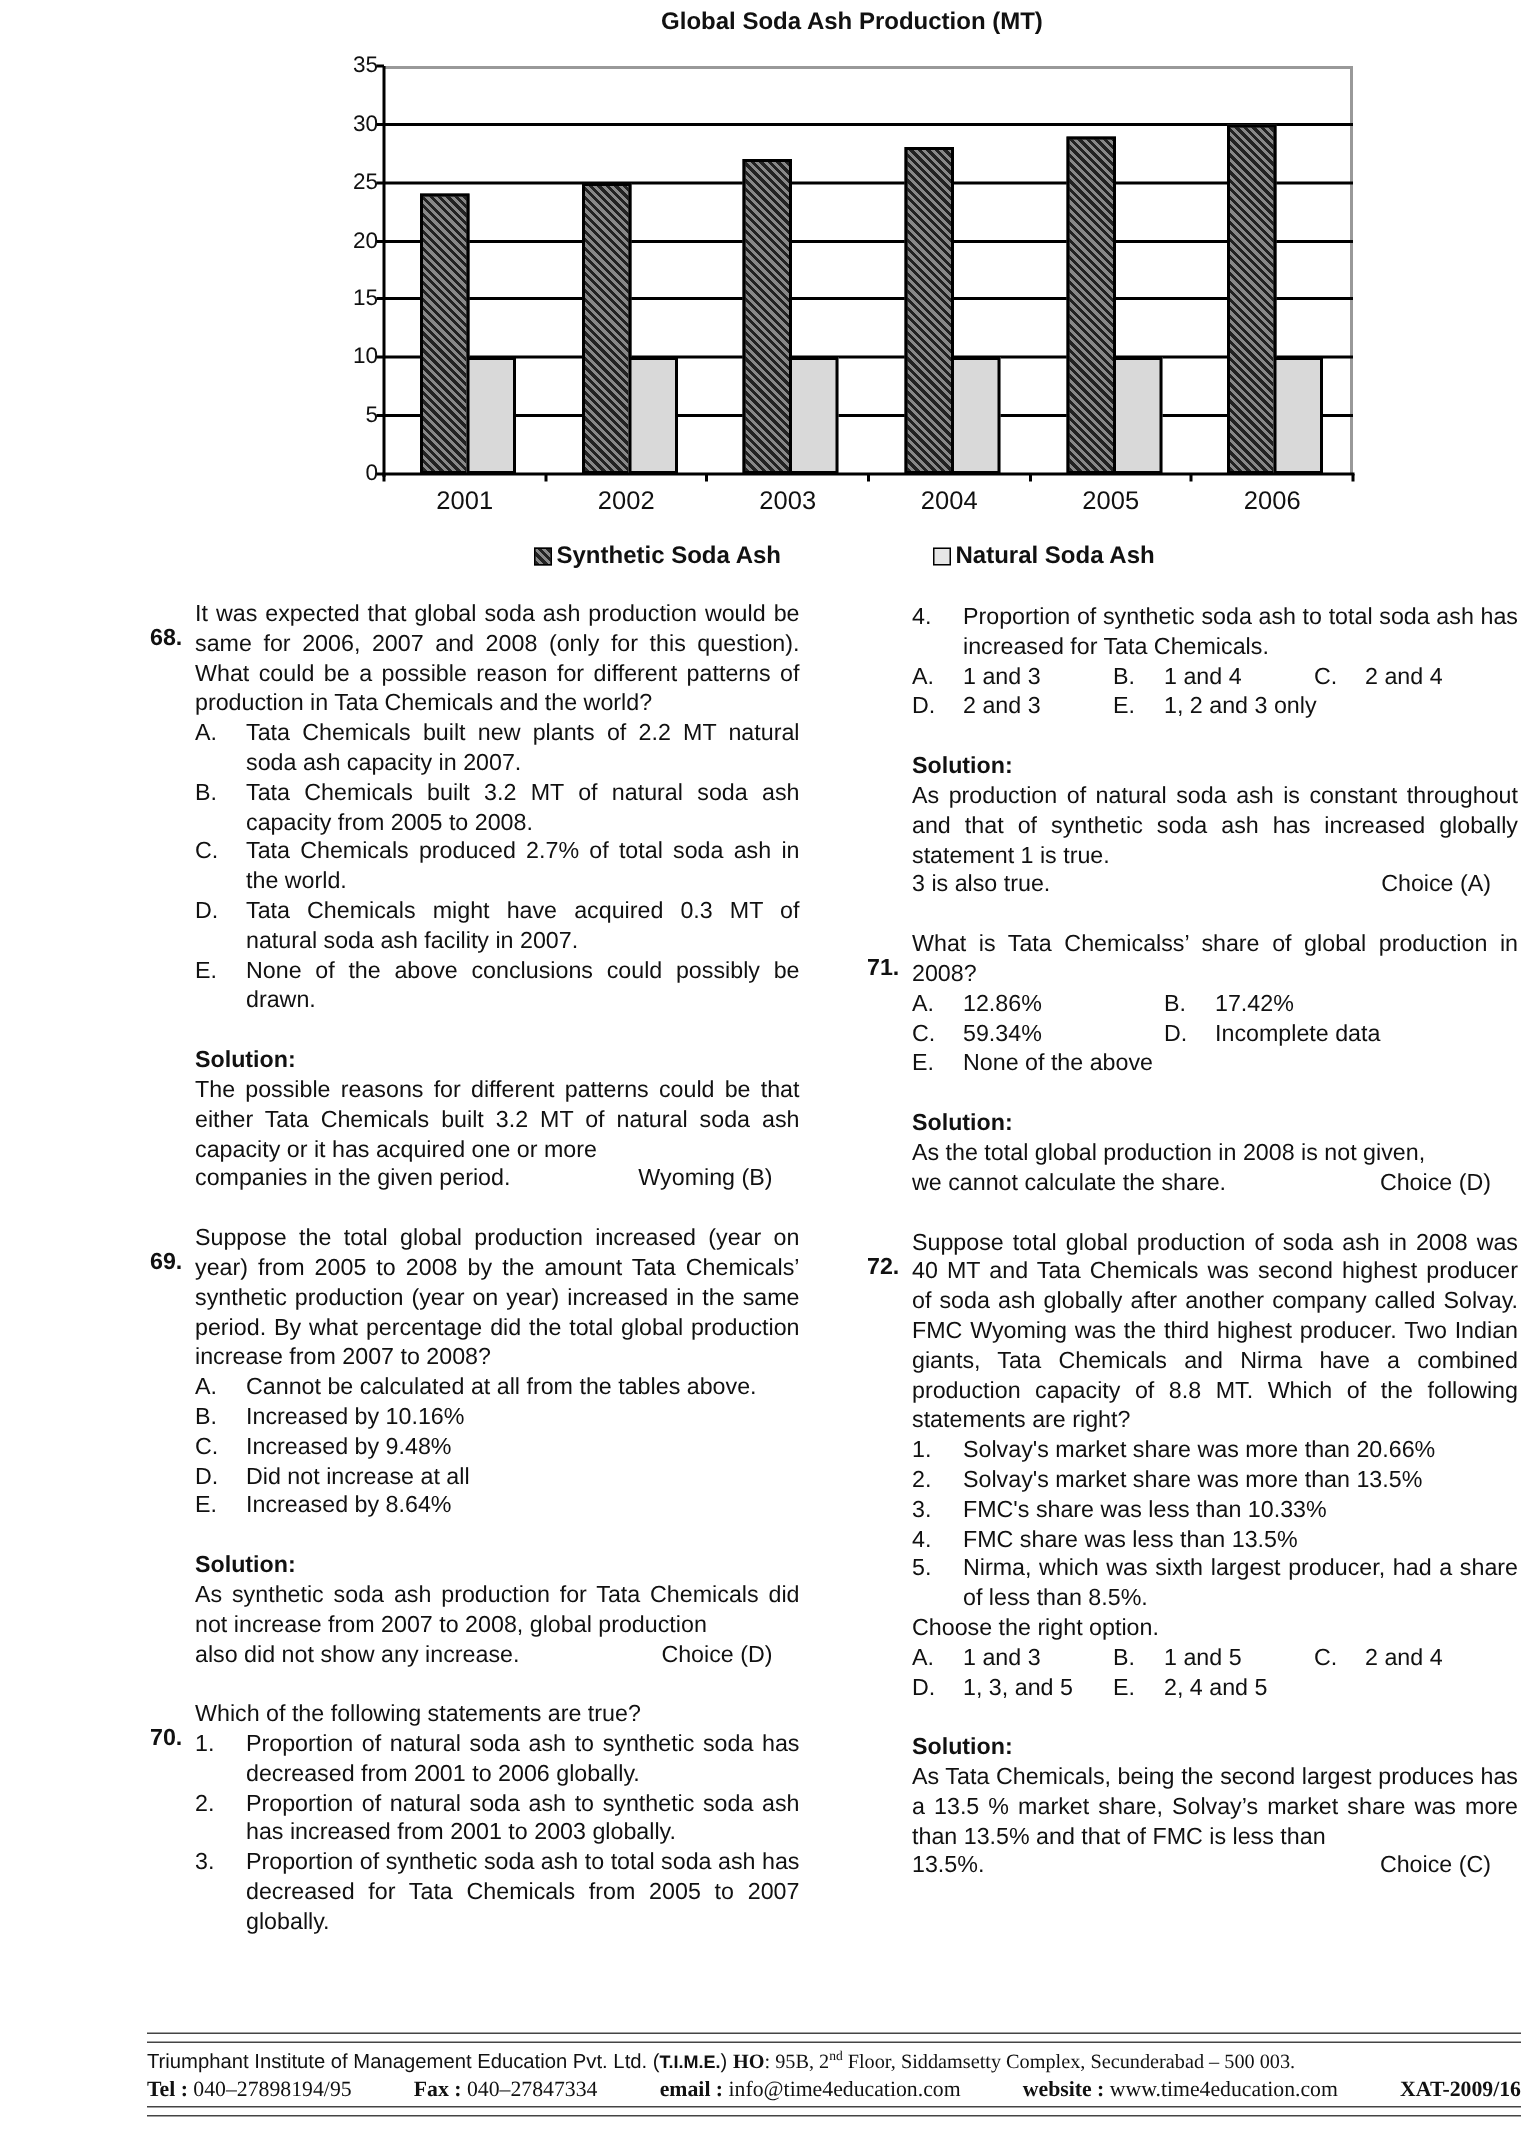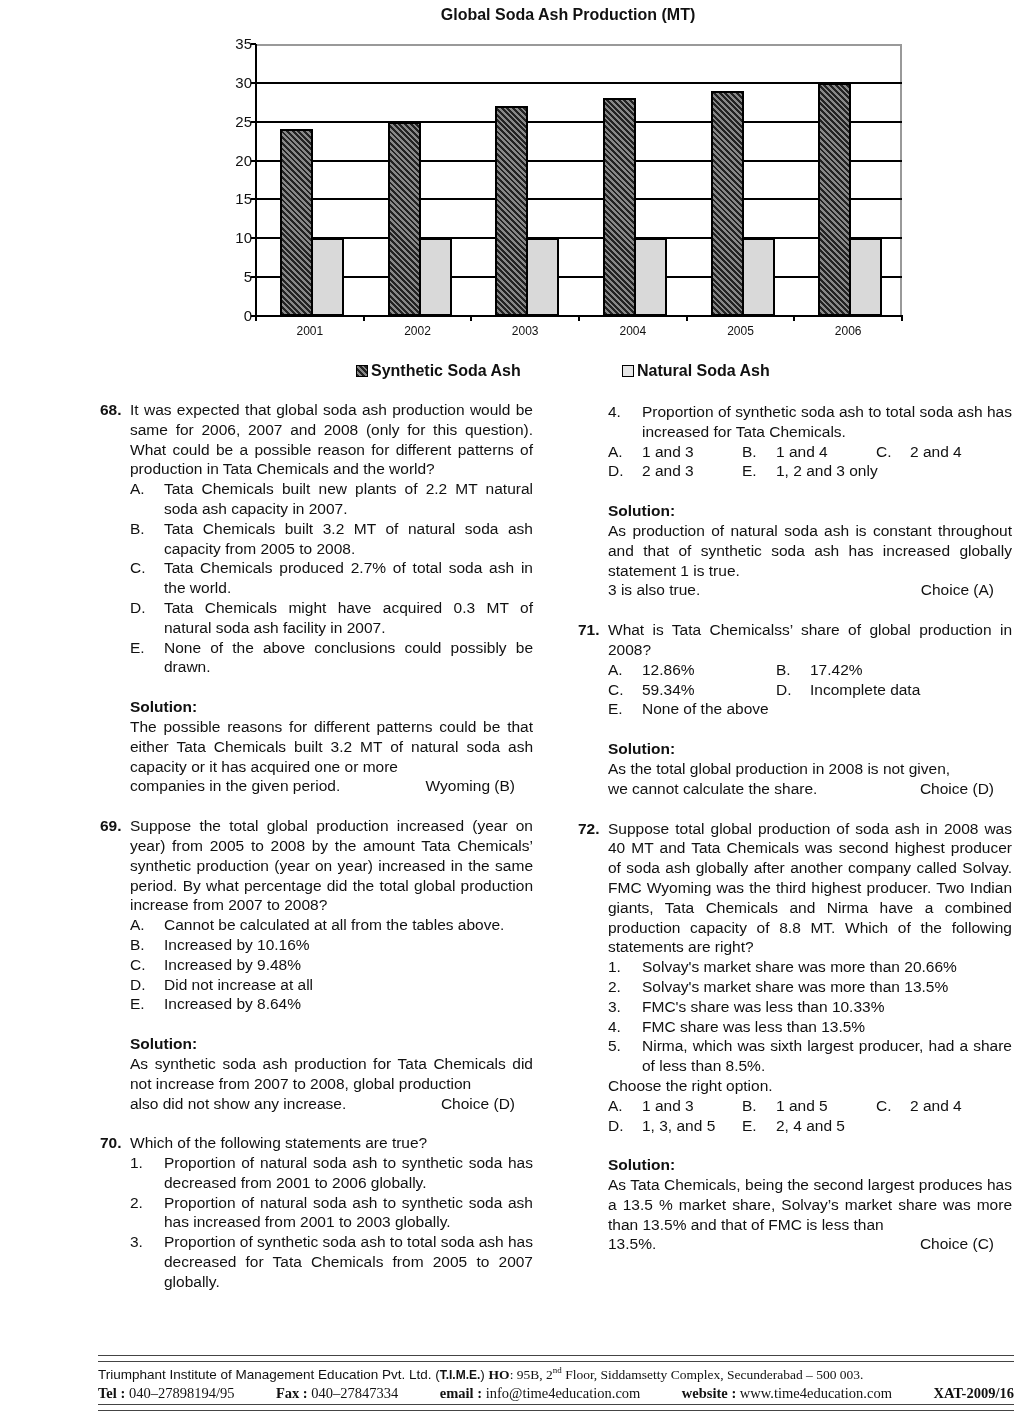--- a/index.html
+++ b/index.html
@@ -8,34 +8,34 @@
   .chart-title { position: absolute; left: 0; width: 1136px; top: 6px; text-align: center;
                  font-weight: bold; font-size: 16px; }
   .plot { position: absolute; left: 256px; top: 44px; width: 646px; height: 272px;
           border: 2px solid #999; border-left: none; border-bottom: none; box-sizing: border-box; }
   .axis-y { position: absolute; left: 255px; top: 44px; width: 2px; height: 274px; background: #000; }
   .axis-x { position: absolute; left: 255px; top: 315px; width: 648px; height: 2px; background: #000; }
   .ytick-label { position: absolute; width: 30px; left: 222px; text-align: right; font-size: 15px; line-height: 16px; }
   .ytick-mark { position: absolute; left: 251px; width: 5px; height: 2px; background: #000; }
   .gridline { position: absolute; left: 256px; width: 646px; height: 2px; background: #000; }
   .xtick-mark { position: absolute; top: 316px; width: 2px; height: 5px; background: #000; }
-  .xtick-label { position: absolute; top: 324px; width: 80px; text-align: center; font-size: 12px; }
+  .xtick-label { position: absolute; top: 324px; width: 80px; text-align: center; font-size: 17px; }
   .bar { position: absolute; border: 2px solid #000; box-sizing: border-box; }
   .bar.synthetic { background-color: #555;
     background-image: repeating-linear-gradient(45deg, #222 0 2px, #888 2px 4px); }
   .bar.natural { background: #d9d9d9; }
   .legend { position: absolute; top: 362px; font-weight: bold; font-size: 16px; display: flex; align-items: center; }
   .legend .swatch { width: 12px; height: 12px; border: 1.5px solid #000; margin-right: 3px; box-sizing: border-box; }
   .legend .swatch.synthetic { background-color: #555;
     background-image: repeating-linear-gradient(45deg, #222 0 2px, #888 2px 4px); }
   .legend .swatch.natural { background: #e6e6e6; }
 
   .col { position: absolute; font-size: 15.5px; line-height: 19.8px; }
   .q { position: relative; padding-left: 30px; }
-  .q .num { position: absolute; left: 0; top: 0; font-weight: bold; }
+  .q .num { position: absolute; left: 0; top: 16px; font-weight: bold; }
   .text { text-align: justify; }
   .opt { position: relative; padding-left: 34px; text-align: justify; }
   .opt .lbl { position: absolute; left: 0; top: 0; }
   .row-opts { display: flex; }
   .row-opts .cell { position: relative; padding-left: 34px; }
   .row-opts .cell .lbl { position: absolute; left: 0; }
   .sol-head { font-weight: bold; margin-top: 20px; }
   .choice-line { display: flex; justify-content: space-between; }
   .choice { padding-right: 18px; }
   .gap { height: 20px; }

